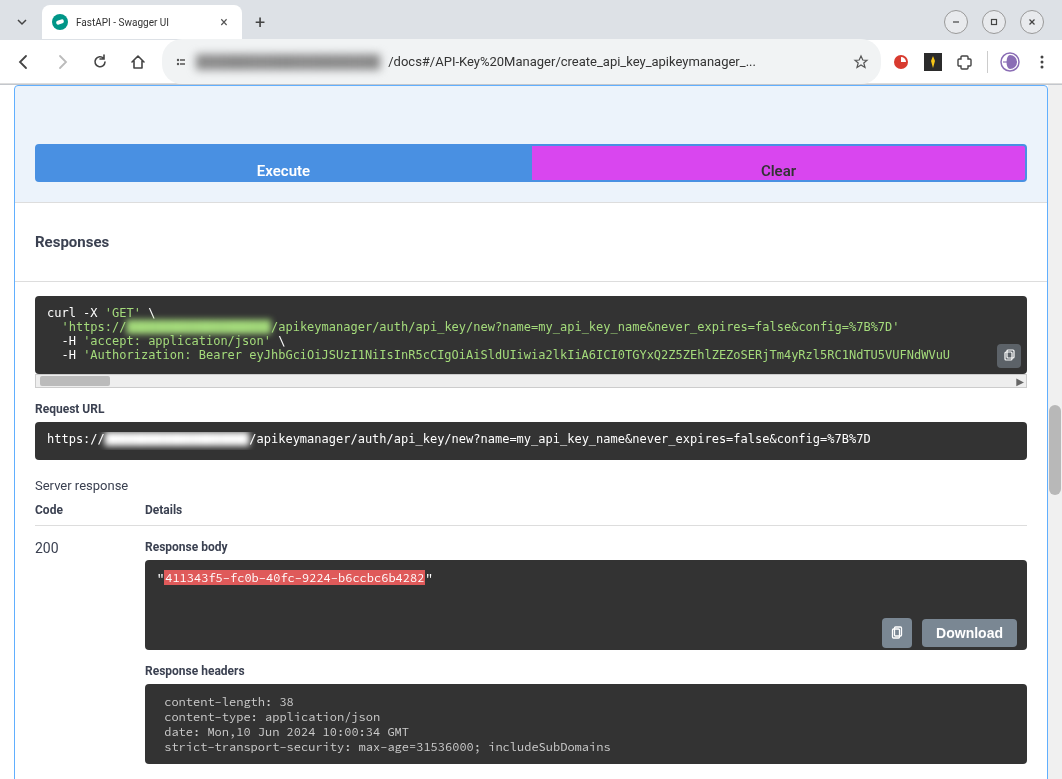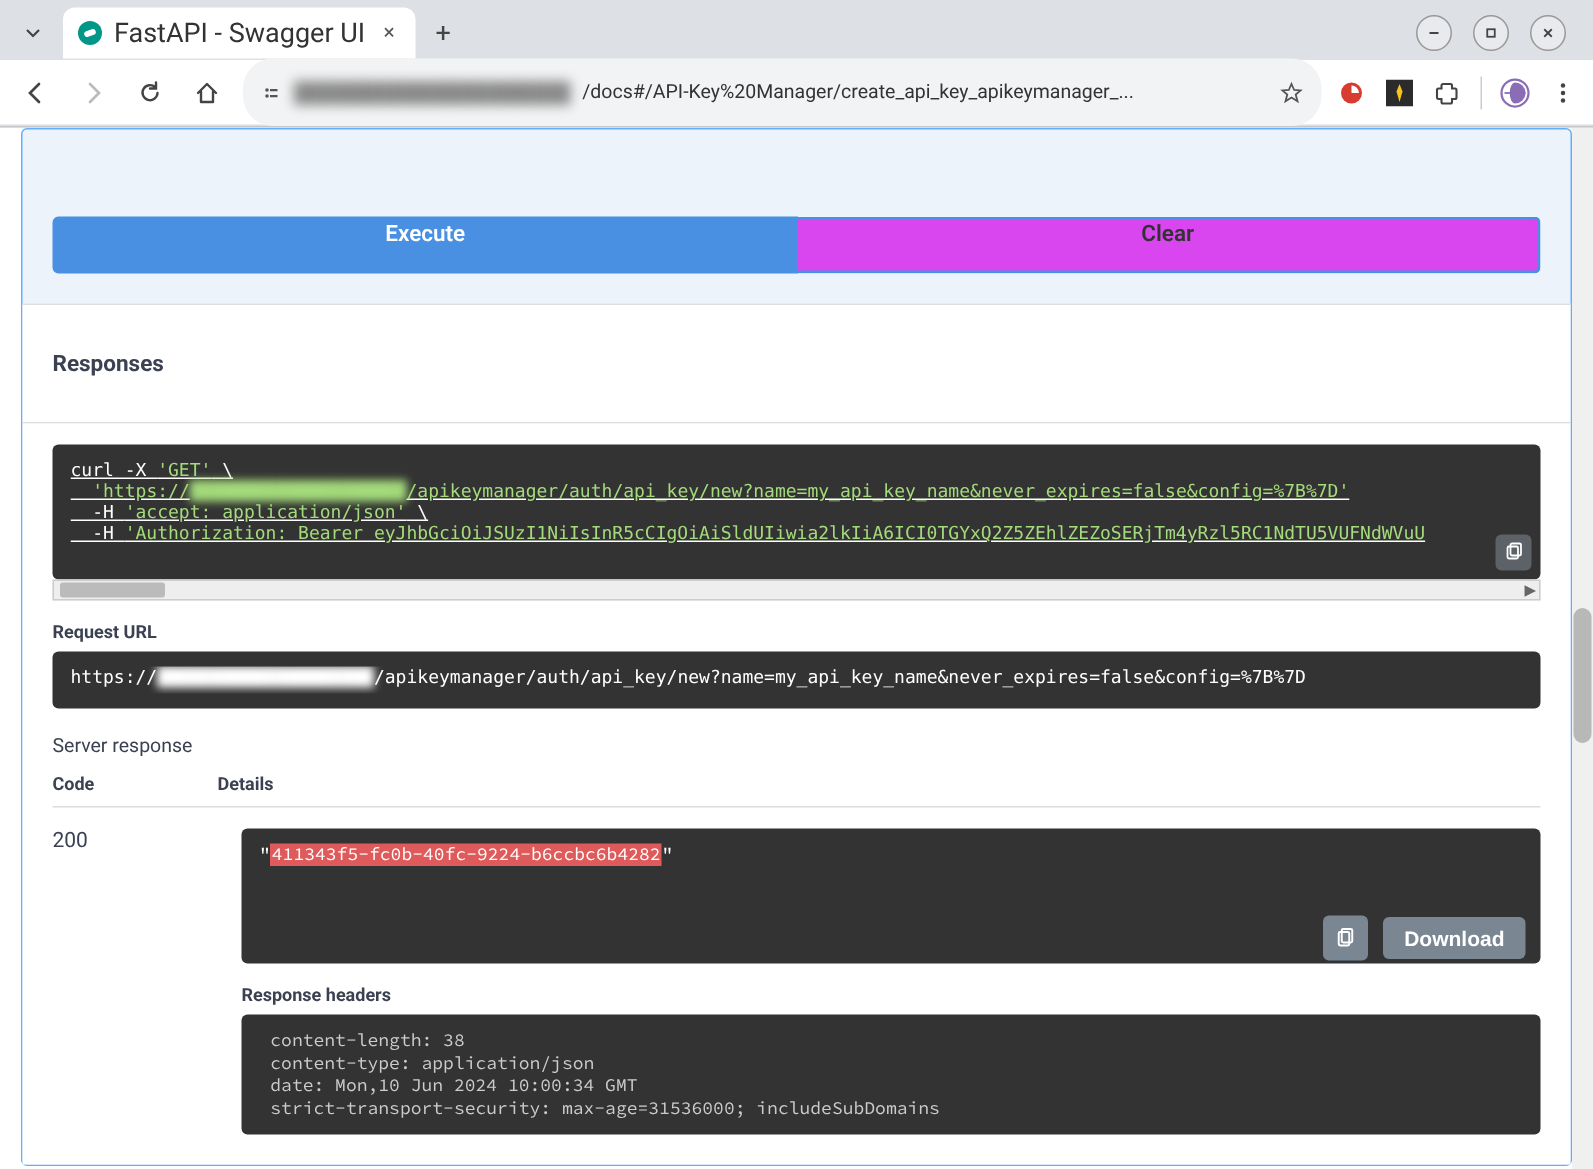--- a/index.html
+++ b/index.html
@@ -5,41 +5,41 @@
 * { margin: 0; padding: 0; box-sizing: border-box; }
 body { font-family: -apple-system, BlinkMacSystemFont, "Segoe UI", Roboto, sans-serif; background: #fff; width: 1062px; height: 779px; overflow: hidden; position: relative; }
 
 
 .browser-chrome { background: #dde1e6; border-bottom: 1px solid #c4c7cc; }
 .tab-bar { display: flex; align-items: center; height: 40px; padding: 4px 8px 0 8px; }
 .tab-menu { width: 28px; height: 28px; display: flex; align-items: center; justify-content: center; cursor: pointer; margin-right: 6px; }
 .tab { display: flex; align-items: center; background: #fff; height: 34px; padding: 0 10px; border-radius: 8px 8px 0 0; min-width: 200px; max-width: 240px; gap: 8px; }
 .tab-favicon { width: 16px; height: 16px; background: #009688; border-radius: 50%; position: relative; }
 .tab-favicon::after { content: ''; position: absolute; width: 8px; height: 4px; background: #fff; border-radius: 2px; top: 6px; left: 4px; transform: rotate(-20deg); }
-.tab-title { font-size: 18px; color: #333; white-space: nowrap; overflow: hidden; text-overflow: ellipsis; flex: 1; }
+.tab-title { font-size: 10px; color: #333; white-space: nowrap; overflow: hidden; text-overflow: ellipsis; flex: 1; }
 .tab-close { width: 16px; height: 16px; display: flex; align-items: center; justify-content: center; font-size: 14px; color: #555; cursor: pointer; }
 .new-tab { width: 28px; height: 28px; display: flex; align-items: center; justify-content: center; cursor: pointer; font-size: 18px; color: #444; margin-left: 4px; }
 .window-controls { margin-left: auto; display: flex; gap: 14px; padding-right: 10px; }
 .window-btn { width: 24px; height: 24px; border: 1px solid #999; border-radius: 50%; display: flex; align-items: center; justify-content: center; font-size: 12px; color: #444; cursor: pointer; background: #e8eaed; }
 
 .toolbar { display: flex; align-items: center; height: 44px; padding: 0 10px; gap: 10px; background: #fff; border-bottom: 1px solid #ddd; }
 .nav-btn { width: 28px; height: 28px; display: flex; align-items: center; justify-content: center; cursor: pointer; color: #444; border-radius: 50%; }
 .nav-btn.disabled { color: #bbb; }
 .address-bar { flex: 1; display: flex; align-items: center; background: #f1f3f4; border-radius: 20px; height: 45px; padding: 0 12px; gap: 8px; font-size: 13px; color: #333; }
 .address-bar .obscured { filter: blur(4px); color: #888; }
 .ext-icons { display: flex; gap: 12px; align-items: center; }
 .ext-icon { width: 20px; height: 20px; display: flex; align-items: center; justify-content: center; cursor: pointer; }
 
 
 .page-scroll { height: calc(779px - 84px); overflow-y: scroll; position: relative; }
 .page { padding: 0 14px 20px 14px; }
 .swagger-panel { border: 1px solid #61affe; border-radius: 4px; background: #ecf3fb; }
 .ops-area { padding: 20px; }
 .btn-row { display: flex; gap: 0; }
-.btn { flex: 1; height: 38px; font-size: 15px; font-weight: 600; border: 2px solid #4990e2; cursor: pointer; display: flex; align-items: flex-start; justify-content: center; }
+.btn { flex: 1; height: 38px; font-size: 15px; font-weight: 600; border: 2px solid #4990e2; cursor: pointer; display: flex; align-items: flex-end; justify-content: center; }
 .btn-execute { background: #4990e2; color: #fff; border-radius: 4px 0 0 4px; }
 .btn-clear { background: #d946ef; color: #333; border-radius: 0 4px 4px 0; border-left: none; }
 
 .responses-header { background: #fff; padding: 30px 20px; font-size: 15px; font-weight: 700; color: #3b4151; border-top: 1px solid #ddd; border-bottom: 1px solid #ddd; }
 
 .responses-body { background: #fff; padding: 14px 20px 20px 20px; }
 .section-label { font-size: 12px; font-weight: 700; color: #3b4151; margin-bottom: 6px; margin-top: 14px; }
 .section-label:first-child { margin-top: 0; }
 
 .code-block { background: #333; color: #fff; font-family: "Source Code Pro", Consolas, monospace; font-size: 12px; padding: 10px 12px; border-radius: 4px; position: relative; overflow: hidden; }
@@ -50,21 +50,21 @@
 .scroll-x { height: 14px; background: #eee; border: 1px solid #ccc; display: flex; align-items: center; margin-top: 0; position: relative; }
 .scroll-thumb { height: 10px; background: #bbb; border-radius: 2px; width: 70px; margin-left: 4px; }
 .scroll-arrow { position: absolute; right: 2px; font-size: 10px; color: #666; }
 
 .copy-badge { position: absolute; right: 6px; bottom: 6px; width: 24px; height: 24px; background: rgba(120,130,140,.6); border-radius: 4px; display: flex; align-items: center; justify-content: center; cursor: pointer; }
 
 .server-response { font-size: 13px; color: #3b4151; margin-top: 18px; }
 .table-head { display: flex; gap: 40px; margin-top: 10px; padding-bottom: 8px; border-bottom: 1px solid #ddd; }
 .th { font-size: 12px; font-weight: 700; color: #3b4151; }
 .th-code { width: 70px; }
-.row { display: flex; gap: 56px; margin-top: 14px; }
+.row { display: flex; gap: 40px; margin-top: 14px; }
 .cell-code { width: 70px; font-size: 14px; color: #3b4151; }
 .cell-details { flex: 1; }
 .subsection-label { font-size: 12px; font-weight: 700; color: #3b4151; margin-bottom: 6px; }
 
 .resp-body-block { background: #333; border-radius: 4px; padding: 10px 12px; position: relative; min-height: 90px; }
 .resp-body-block pre { font-family: "Source Code Pro", Consolas, monospace; font-size: 12px; color: #fff; }
 .resp-body-block .json-str { color: #fff; }
 .resp-body-block .json-hl { background: #df5a5a; color: #fff; padding: 0 1px; }
 .resp-actions { position: absolute; right: 10px; bottom: 2px; display: flex; gap: 10px; align-items: center; }
 .dl-btn { background: #7a8793; color: #fff; font-size: 14px; font-weight: 700; padding: 6px 14px; border-radius: 4px; border: none; cursor: pointer; }
@@ -194,21 +194,21 @@
             </div>
           <div class="btn btn-clear">
               <span>Clear</span>
             </div>
         </div>
       </div>
 
       <div class="responses-header"><span>Responses</span></div>
 
       <div class="responses-body">
-        <div class="code-block" style="padding-bottom:20px;text-decoration:underline;">
+        <div class="code-block" style="padding-bottom:8px;">
 <pre><span>curl -X </span><span class="token-str">'GET'</span><span> \</span>
 <span class="token-str">  '</span><span class="token-str">https://</span><span class="obscured">████████████████████</span><span class="token-str">/apikeymanager/auth/api_key/new?name=my_api_key_name&amp;never_expires=false&amp;config=%7B%7D'</span>
 <span>  -H </span><span class="token-str">'accept: application/json'</span><span> \</span>
 <span>  -H </span><span class="token-str">'Authorization: Bearer eyJhbGciOiJSUzI1NiIsInR5cCIgOiAiSldUIiwia2lkIiA6ICI0TGYxQ2Z5ZEhlZEZoSERjTm4yRzl5RC1NdTU5VUFNdWVuU</span></pre>
           <div class="copy-badge">
             <svg width="14" height="14" viewBox="0 0 14 14">
                 <rect x="3" y="3" width="7" height="8" stroke="#fff" stroke-width="1.2" fill="none" rx="1"></rect>
                 <rect x="5" y="1" width="7" height="8" stroke="#fff" stroke-width="1.2" fill="none" rx="1"></rect>
               </svg>
           </div>
@@ -224,20 +224,21 @@
         </div>
 
         <div class="server-response">Server response</div>
         <div class="table-head">
           <div class="th th-code">Code</div>
           <div class="th">Details</div>
         </div>
         <div class="row">
           <div class="cell-code">200</div>
           <div class="cell-details">
+            <div class="subsection-label">Response body</div>
             <div class="resp-body-block">
 <pre><span class="json-str">"</span><span class="json-hl">411343f5-fc0b-40fc-9224-b6ccbc6b4282</span><span class="json-str">"</span></pre>
               <div class="resp-actions">
                 <div class="copy-btn">
                   <svg width="16" height="16" viewBox="0 0 16 16">
                       <rect x="3.5" y="4" width="7" height="9" stroke="#fff" stroke-width="1.3" fill="none" rx="1"></rect>
                       <rect x="5.5" y="2" width="7" height="9" stroke="#fff" stroke-width="1.3" fill="none" rx="1"></rect>
                     </svg>
                 </div>
                 <button class="dl-btn"><span>Download</span></button>

